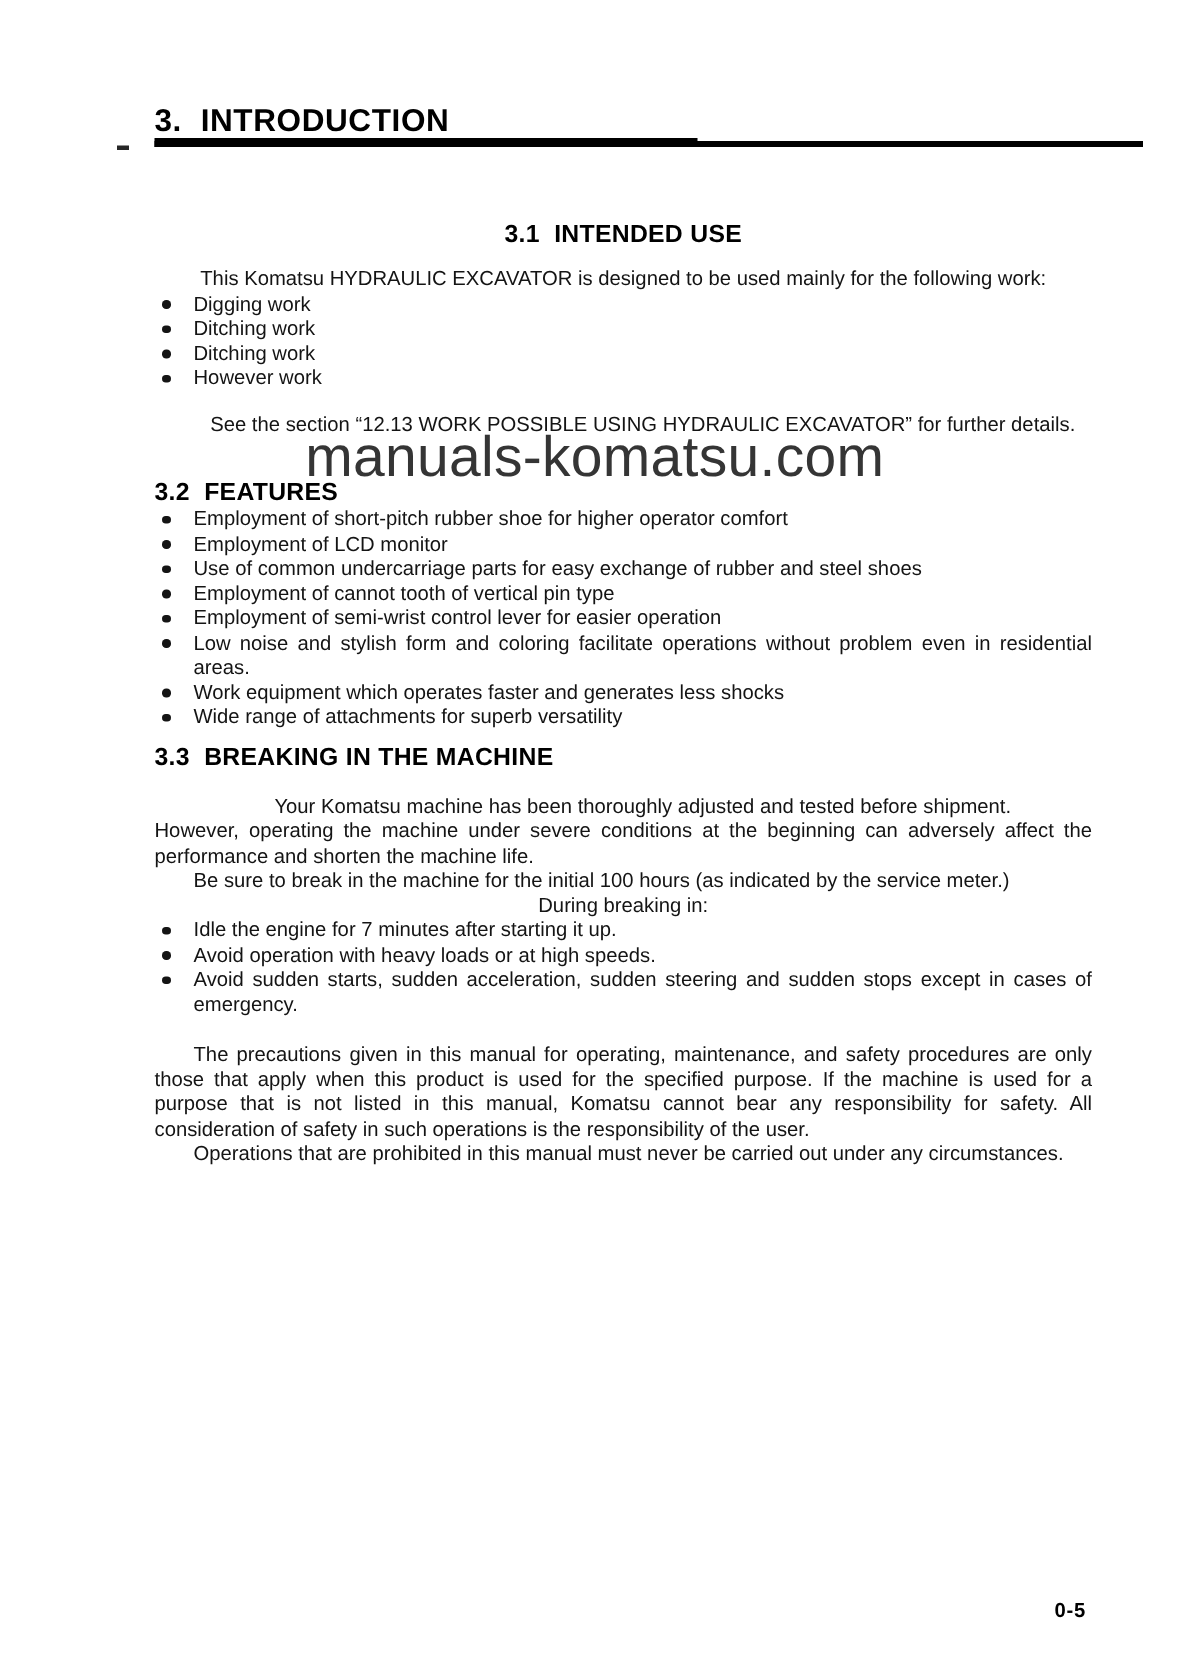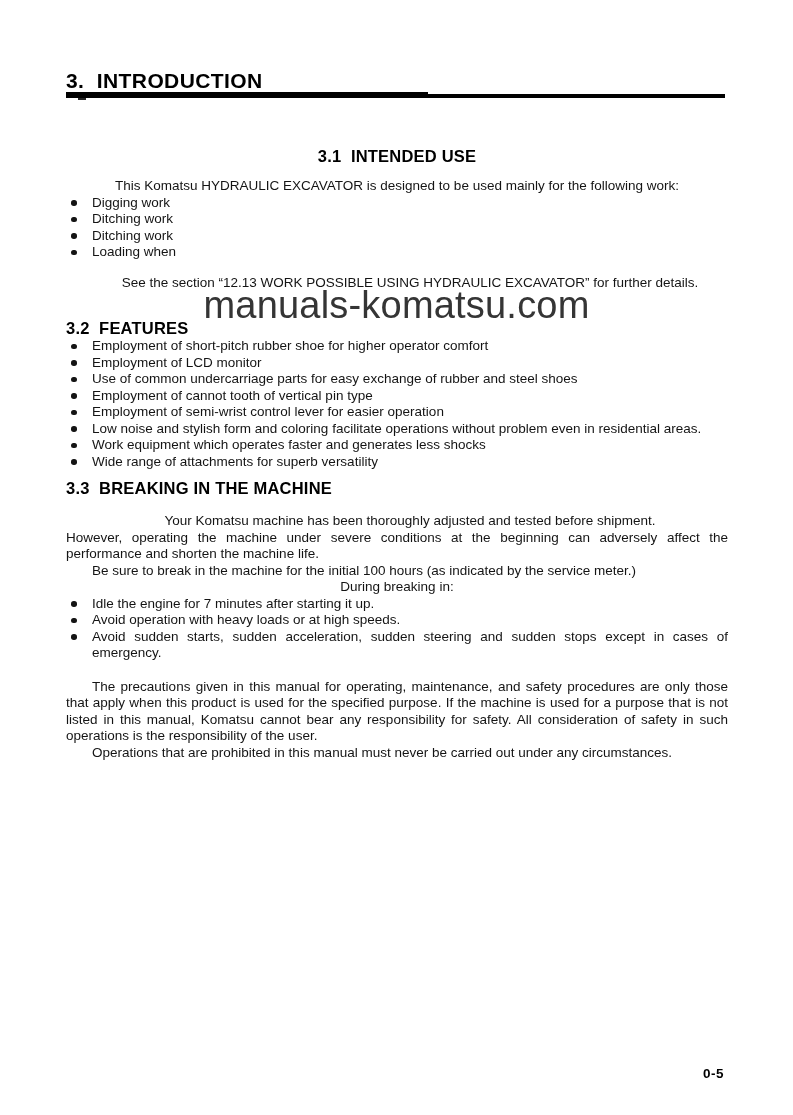--- a/index.html
+++ b/index.html
@@ -3,21 +3,21 @@
 <meta charset="utf-8">
 <style>
   html,body{margin:0;padding:0;background:#ffffff;}
   body{
     width:793px;height:1115px;position:relative;overflow:hidden;
     font-family:"Liberation Sans","DejaVu Sans",sans-serif;
     color:#141414;
     -webkit-font-smoothing:antialiased;
   }
   .page{position:absolute;inset:0;background:#fff;}
-  .content{padding:69px 65px 0 66px;}
+  .content{padding:69px 65px 0 103px;}
 
   .doc-title{
     font-size:21px;font-weight:700;letter-spacing:.4px;line-height:23px;
     color:#000;white-space:pre-wrap;margin:0;
   }
   .title-rule{
     position:relative;margin-top:2px;height:4px;background:#000;width:659px;
   }
   .title-rule::before{
     content:"";position:absolute;left:0;top:-2px;height:6px;width:362px;background:#000;
@@ -67,21 +67,21 @@
 
     <h1 class="doc-title">3.  INTRODUCTION</h1>
     <div class="title-rule"></div>
 
     <h2 class="sec-heading h-31">3.1  INTENDED USE</h2>
     <p class="intro">This Komatsu HYDRAULIC EXCAVATOR is designed to be used mainly for the following work:</p>
     <ul class="dots mt2">
       <li>Digging work</li>
       <li>Ditching work</li>
       <li>Ditching work</li>
-      <li>Loading when</li>
+      <li>However work</li>
     </ul>
     <p class="note">See the section “12.13 WORK POSSIBLE USING HYDRAULIC EXCAVATOR” for further details.</p>
 
     <h2 class="sec-heading h-32">3.2  FEATURES</h2>
     <ul class="dots mt15">
       <li class="justify">Employment of short-pitch rubber shoe for higher operator comfort</li>
       <li class="justify">Employment of LCD monitor</li>
       <li class="justify">Use of common undercarriage parts for easy exchange of rubber and steel shoes</li>
       <li class="justify">Employment of cannot tooth of vertical pin type</li>
       <li class="justify">Employment of semi-wrist control lever for easier operation</li>

